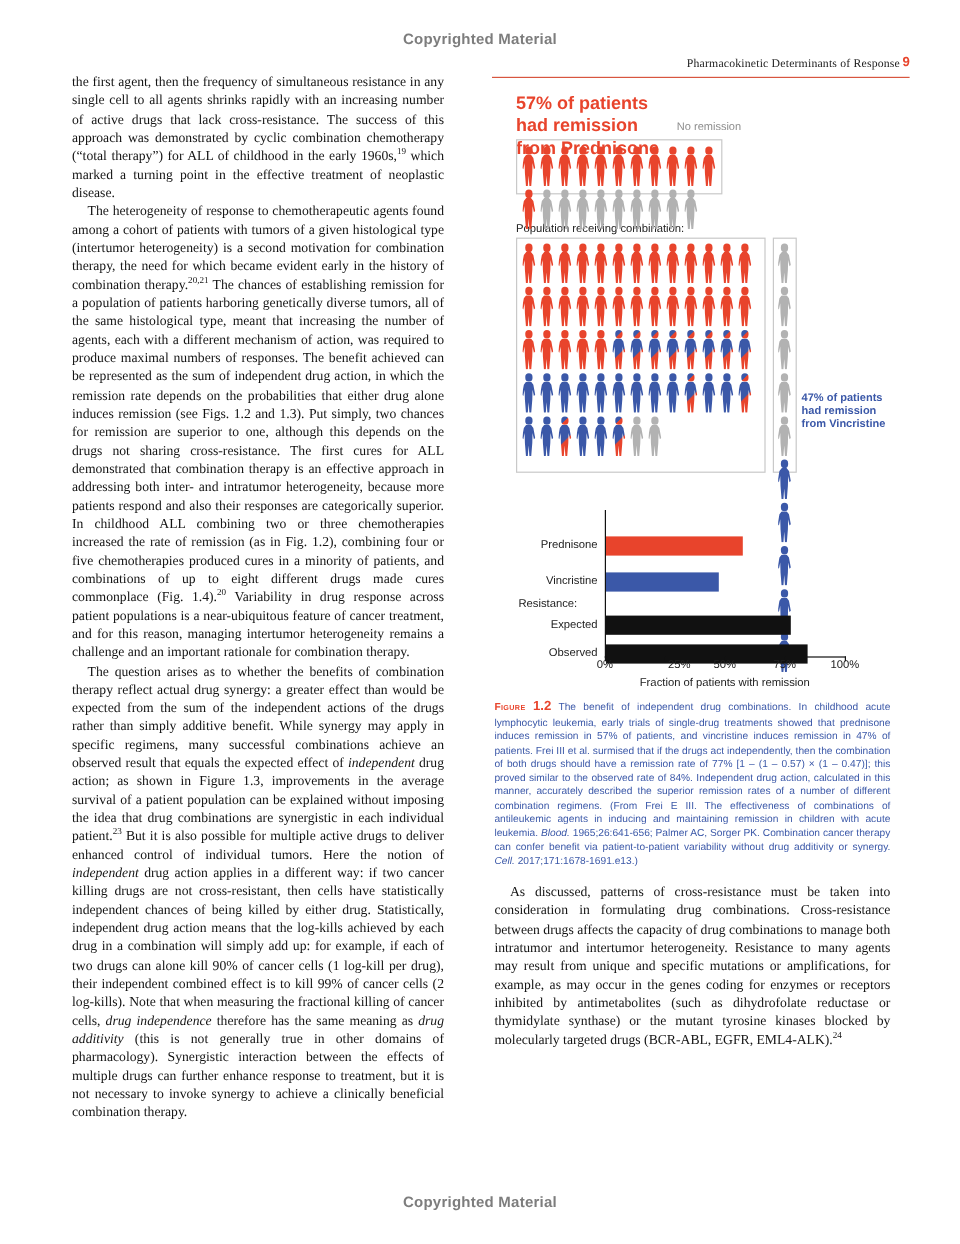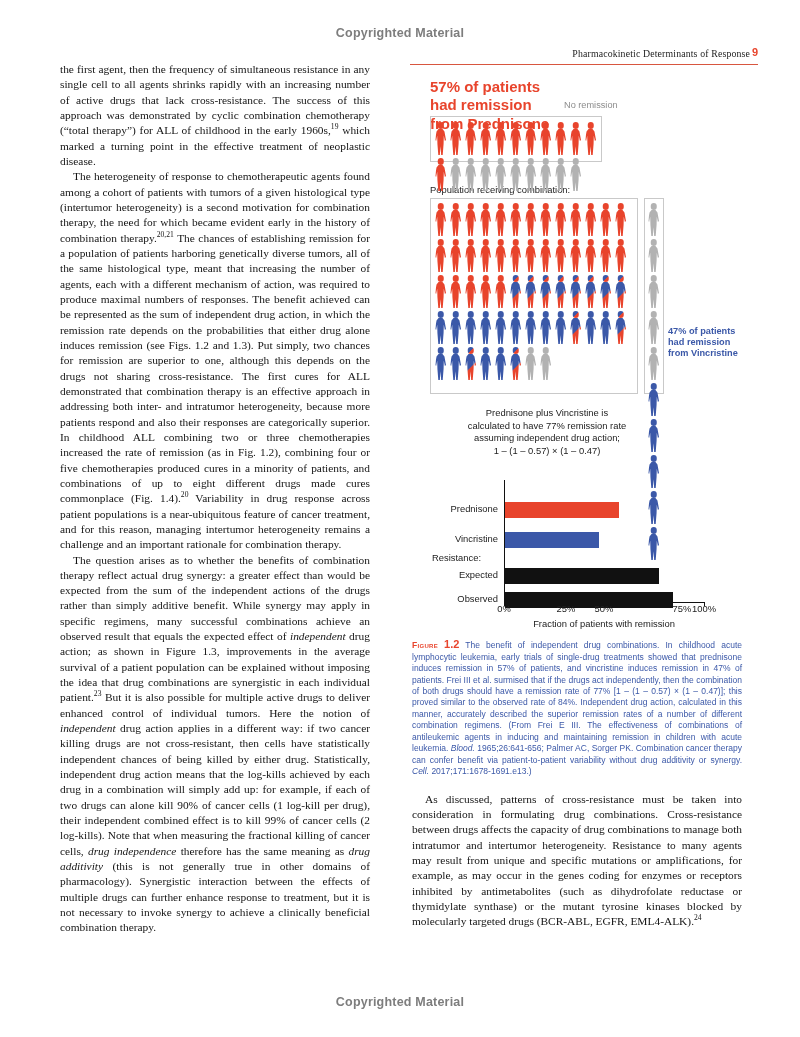--- a/index.html
+++ b/index.html
@@ -697,46 +697,40 @@
             <span class="body"></span>
           </div>
           <div class="person p-blue">
             <span class="head"></span>
             <span class="body"></span>
           </div>
         </div>
       <div class="figB-caption">47% of patients had remission from Vincristine</div>
     </div>
 
-    <div class="figC-text">
-      <div>Prednisone plus Vincristine is</div>
-      <div>calculated to have 77% remission rate</div>
-      <div>assuming independent drug action;</div>
-      <div>1 – (1 – 0.57) × (1 – 0.47)</div>
-    </div>
 
     <div class="chart">
       <div class="plot"></div>
       <div id="chart-layer">
           <div class="bar" style="left: 93px; top: 30px; width: 114px; background: rgb(232, 68, 44);"></div>
           <div class="bar-label" style="top: 31px;">Prednisone</div>
           <div class="bar" style="left: 93px; top: 60px; width: 94px; background: rgb(59, 88, 168);"></div>
           <div class="bar-label" style="top: 61px;">Vincristine</div>
           <div class="bar" style="left: 93px; top: 96px; width: 154px; background: rgb(17, 17, 17);"></div>
           <div class="bar-label" style="top: 97px;">Expected</div>
           <div class="bar" style="left: 93px; top: 120px; width: 168px; background: rgb(17, 17, 17);"></div>
           <div class="bar-label" style="top: 121px;">Observed</div>
           <div class="group-label" style="top: 80px; left: 20px;">Resistance:</div>
           <div class="tick" style="left: 92px;">0%</div>
           <div class="tickmark" style="left: 92px;"></div>
           <div class="tick" style="left: 142px; margin-left: 12px;">25%</div>
           <div class="tickmark" style="left: 142px;"></div>
           <div class="tick" style="left: 192px;">50%</div>
           <div class="tickmark" style="left: 192px;"></div>
-          <div class="tick" style="left: 242px; margin-left: 28px;">75%</div>
+          <div class="tick" style="left: 242px;">75%</div>
           <div class="tickmark" style="left: 242px;"></div>
           <div class="tick" style="left: 292px;">100%</div>
           <div class="tickmark" style="left: 292px;"></div>
         </div>
       <div class="xaxis-title">Fraction of patients with remission</div>
     </div>
 
     <div class="caption">
       <span class="figword">Figure</span>
       <span class="fignum">1.2</span>

